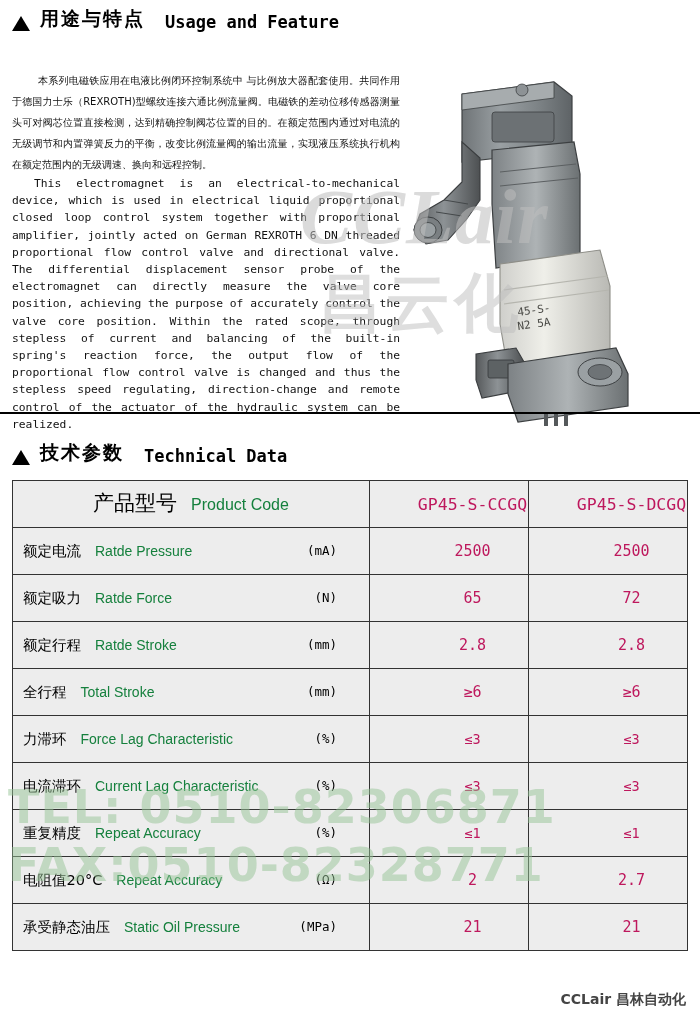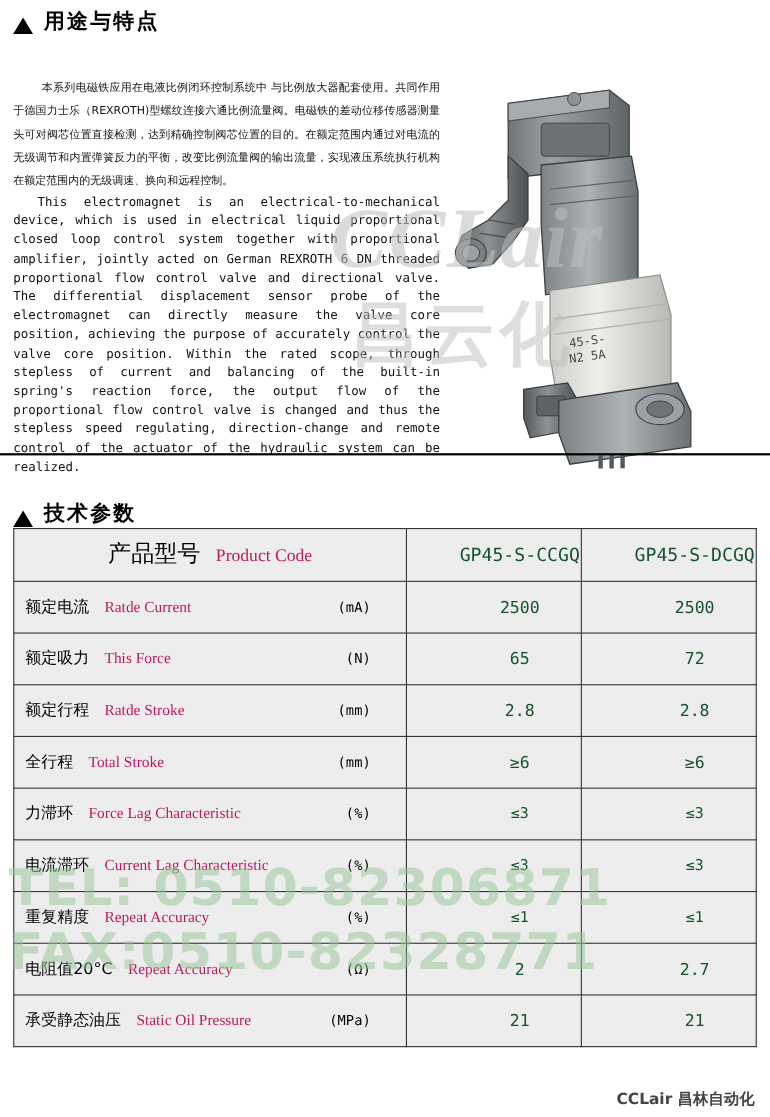--- a/index.html
+++ b/index.html
@@ -169,40 +169,40 @@
     white-space: nowrap;
   }
   .c-val { width: 158px; text-align: center; }
 
   .lbl-cn {
     font-family: "DejaVu Sans", sans-serif;
     font-size: 14.5px;
     color: #000;
   }
   .lbl-en {
-    font-family: Liberation Serif, serif;
+    font-family: Liberation Sans, sans-serif;
     font-size: 14px;
-    color: #be185d;
+    color: #15803d;
     margin-left: 10px;
   }
   .lbl-unit {
     font-family: "DejaVu Sans Mono", monospace;
     font-size: 12.5px;
     color: #000;
     float: right;
     margin-right: 32px;
   }
   .row-inner {
     display: block;
     line-height: 45px;
   }
   .val {
     font-family: "DejaVu Sans Mono", monospace;
     font-size: 15px;
-    color: #14532d;
+    color: #be185d;
     margin-left: 47px;
   }
   .val-small {
     font-size: 13.5px;
   }
   
   .hdr td { height: 52px; }
   .hdr .lbl-cn { font-size: 21px; }
   .hdr .lbl-en { font-size: 16px; }
   .hdr .c-name { text-align: center; padding-left: 0 !important; }
@@ -217,20 +217,21 @@
     font-weight: bold;
     color: #444;
   }
 </style>
 </head>
 <body>
 
 <div class="section-header">
   <span class="tri"></span>
   <span class="sec-cn">用途与特点</span>
+  <span class="sec-en">Usage and Feature</span>
 </div>
 
 <div class="top-block">
 
   <div class="text-col">
     <p class="p-cn">本系列电磁铁应用在电液比例闭环控制系统中 与比例放大器配套使用。共同作用于德国力士乐（REXROTH)型螺纹连接六通比例流量阀。电磁铁的差动位移传感器测量头可对阀芯位置直接检测，达到精确控制阀芯位置的目的。在额定范围内通过对电流的无级调节和内置弹簧反力的平衡，改变比例流量阀的输出流量，实现液压系统执行机构在额定范围内的无级调速、换向和远程控制。</p>
     <p class="p-en">This electromagnet is an electrical-to-mechanical device, which is used in electrical liquid proportional closed loop control system together with proportional amplifier, jointly acted on German REXROTH 6 DN threaded proportional flow control valve and directional valve. The differential displacement sensor probe of the electromagnet can directly measure the valve core position, achieving the purpose of accurately control the valve core position. Within the rated scope, through stepless of current and balancing of the built-in spring's reaction force, the output flow of the proportional flow control valve is changed and thus the stepless speed regulating, direction-change and remote control of the actuator of the hydraulic system can be realized.</p>
   </div>
 
   <div class="img-col">
@@ -294,23 +295,24 @@
       <rect x="160" y="358" width="4" height="14" fill="#55595b"></rect>
     </svg>
   </div>
 
   <div class="wm wm-cn">昌云化</div>
   <div class="wm wm-cclair">CCLair</div>
 </div>
 
 <div class="divider" style="top:412px;"></div>
 
-<div class="section-header" style="position:absolute; top:448px;">
+<div class="section-header" style="position:absolute; top:434px;">
   <span class="tri"></span>
   <span class="sec-cn">技术参数</span>
+  <span class="sec-en">Technical Data</span>
 </div>
 
 <div class="table-wrap">
   <table class="spec">
     <tbody>
         <tr class="hdr">
       <td class="c-name">
         <span class="row-inner">
           <span class="lbl-cn">产品型号</span>
           <span class="lbl-en">Product Code</span>
@@ -321,33 +323,33 @@
       </td>
       <td class="c-val">
         <span class="val">GP45-S-DCGQ</span>
       </td>
     </tr>
 
     <tr>
       <td class="c-name">
         <span class="row-inner">
           <span class="lbl-cn">额定电流</span>
-          <span class="lbl-en">Ratde Current</span>
+          <span class="lbl-en">Ratde Pressure</span>
           <span class="lbl-unit">(mA)</span>
         </span>
       </td>
       <td class="c-val"><span class="val">2500</span></td>
       <td class="c-val"><span class="val">2500</span></td>
     </tr>
 
     <tr>
       <td class="c-name">
         <span class="row-inner">
           <span class="lbl-cn">额定吸力</span>
-          <span class="lbl-en">This Force</span>
+          <span class="lbl-en">Ratde Force</span>
           <span class="lbl-unit">(N)</span>
         </span>
       </td>
       <td class="c-val"><span class="val">65</span></td>
       <td class="c-val"><span class="val">72</span></td>
     </tr>
 
     <tr>
       <td class="c-name">
         <span class="row-inner">

